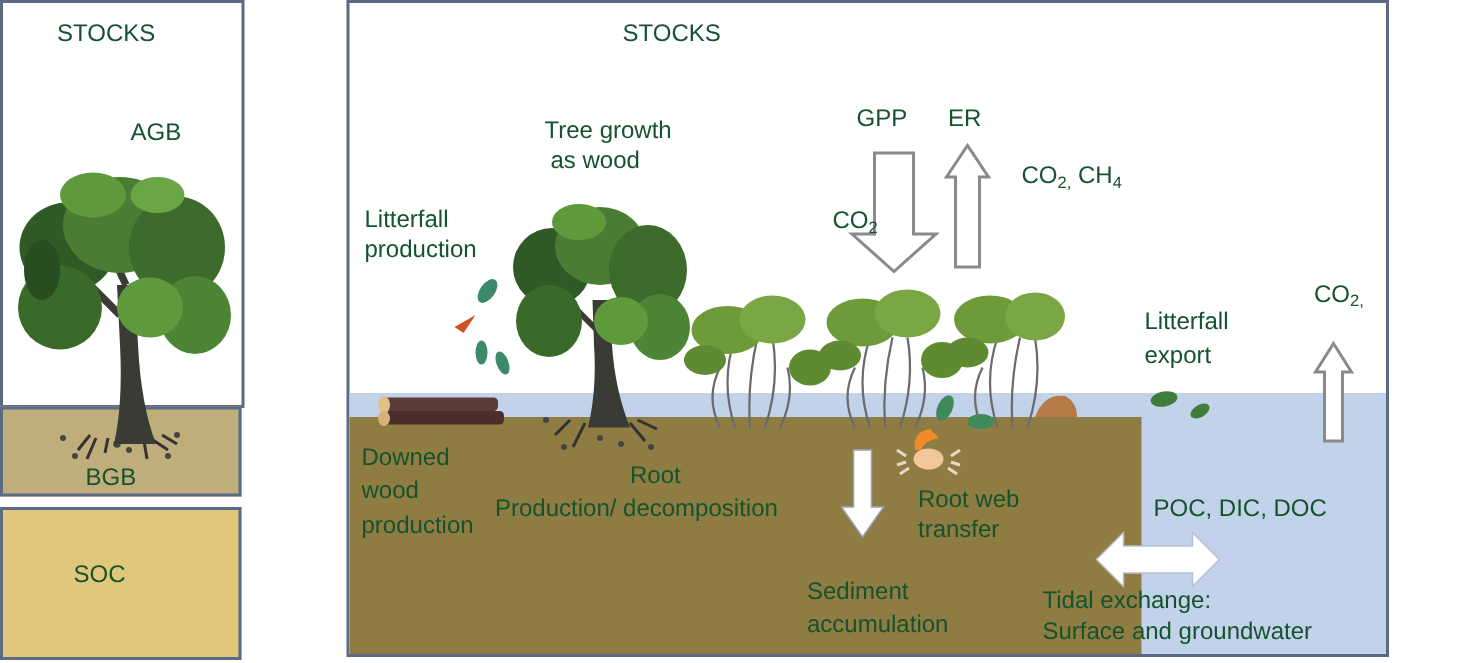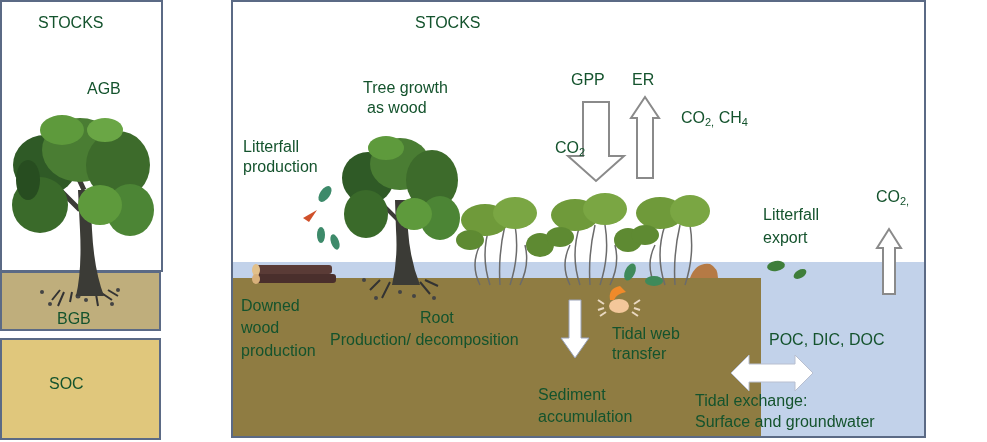--- a/index.html
+++ b/index.html
@@ -174,21 +174,21 @@
   <span>CO</span><sub>2,</sub>
 </div>
 
 <div class="lbl" style="left:241px;top:296px;">Downed</div>
 <div class="lbl" style="left:241px;top:318px;">wood</div>
 <div class="lbl" style="left:241px;top:341px;">production</div>
 
 <div class="lbl" style="left:420px;top:308px;">Root</div>
 <div class="lbl" style="left:330px;top:330px;">Production/ decomposition</div>
 
-<div class="lbl" style="left:612px;top:324px;">Tidal web</div>
+<div class="lbl" style="left:612px;top:324px;">Root web</div>
 <div class="lbl" style="left:612px;top:344px;">transfer</div>
 
 <div class="lbl" style="left:538px;top:385px;">Sediment</div>
 <div class="lbl" style="left:538px;top:407px;">accumulation</div>
 
 <div class="lbl" style="left:769px;top:330px;">POC, DIC, DOC</div>
 
 <div class="lbl" style="left:695px;top:391px;">Tidal exchange:</div>
 <div class="lbl" style="left:695px;top:412px;">Surface and groundwater</div>
 

